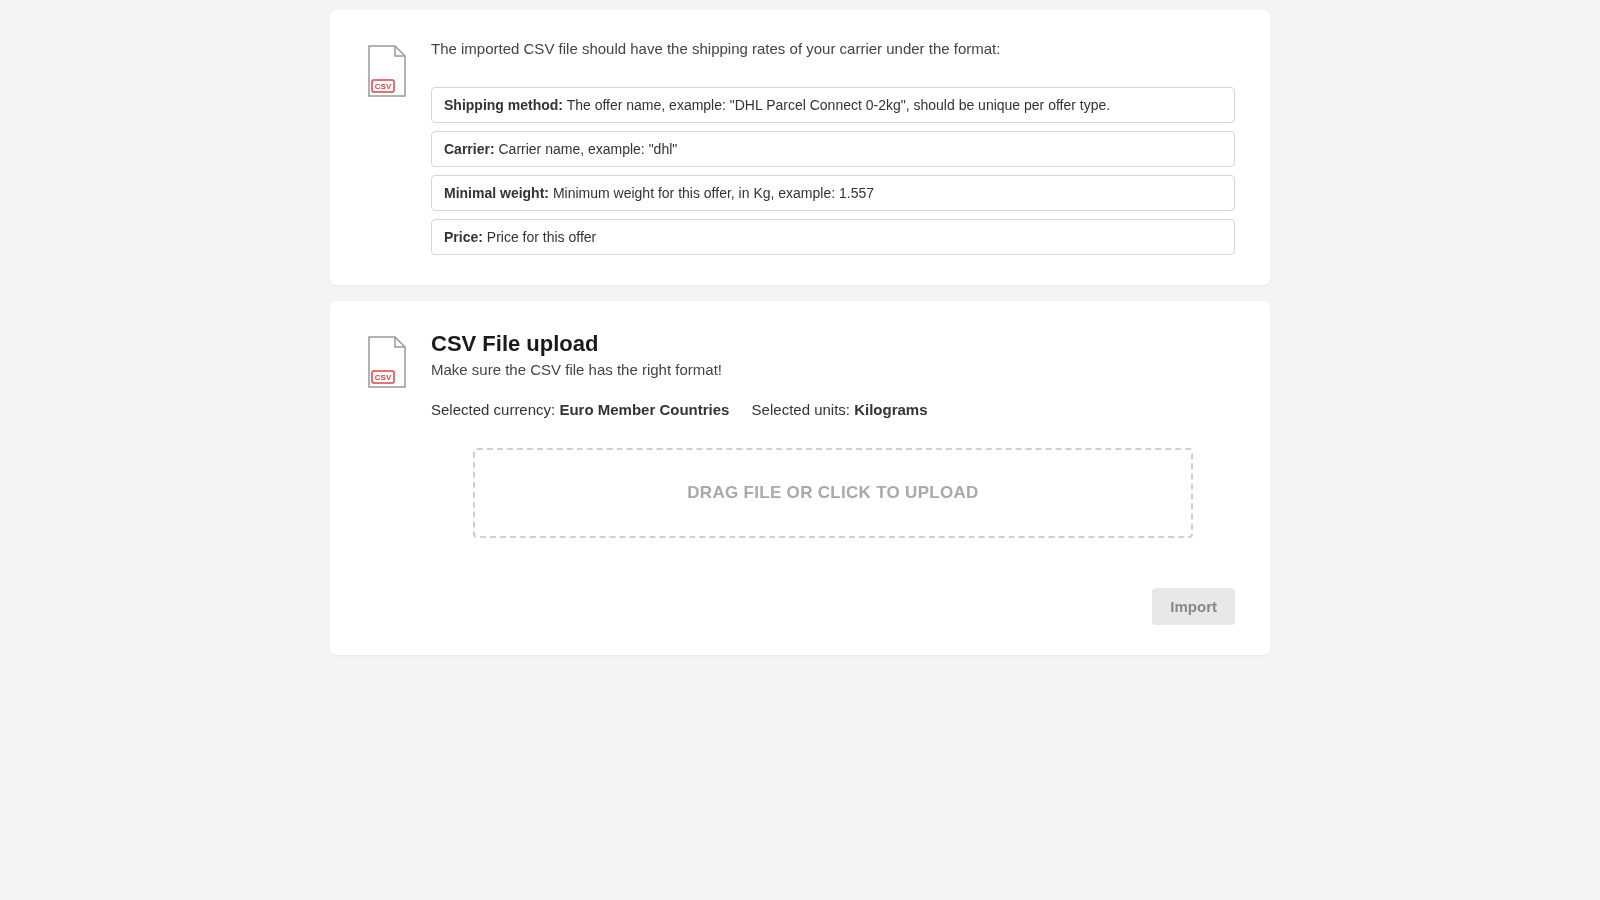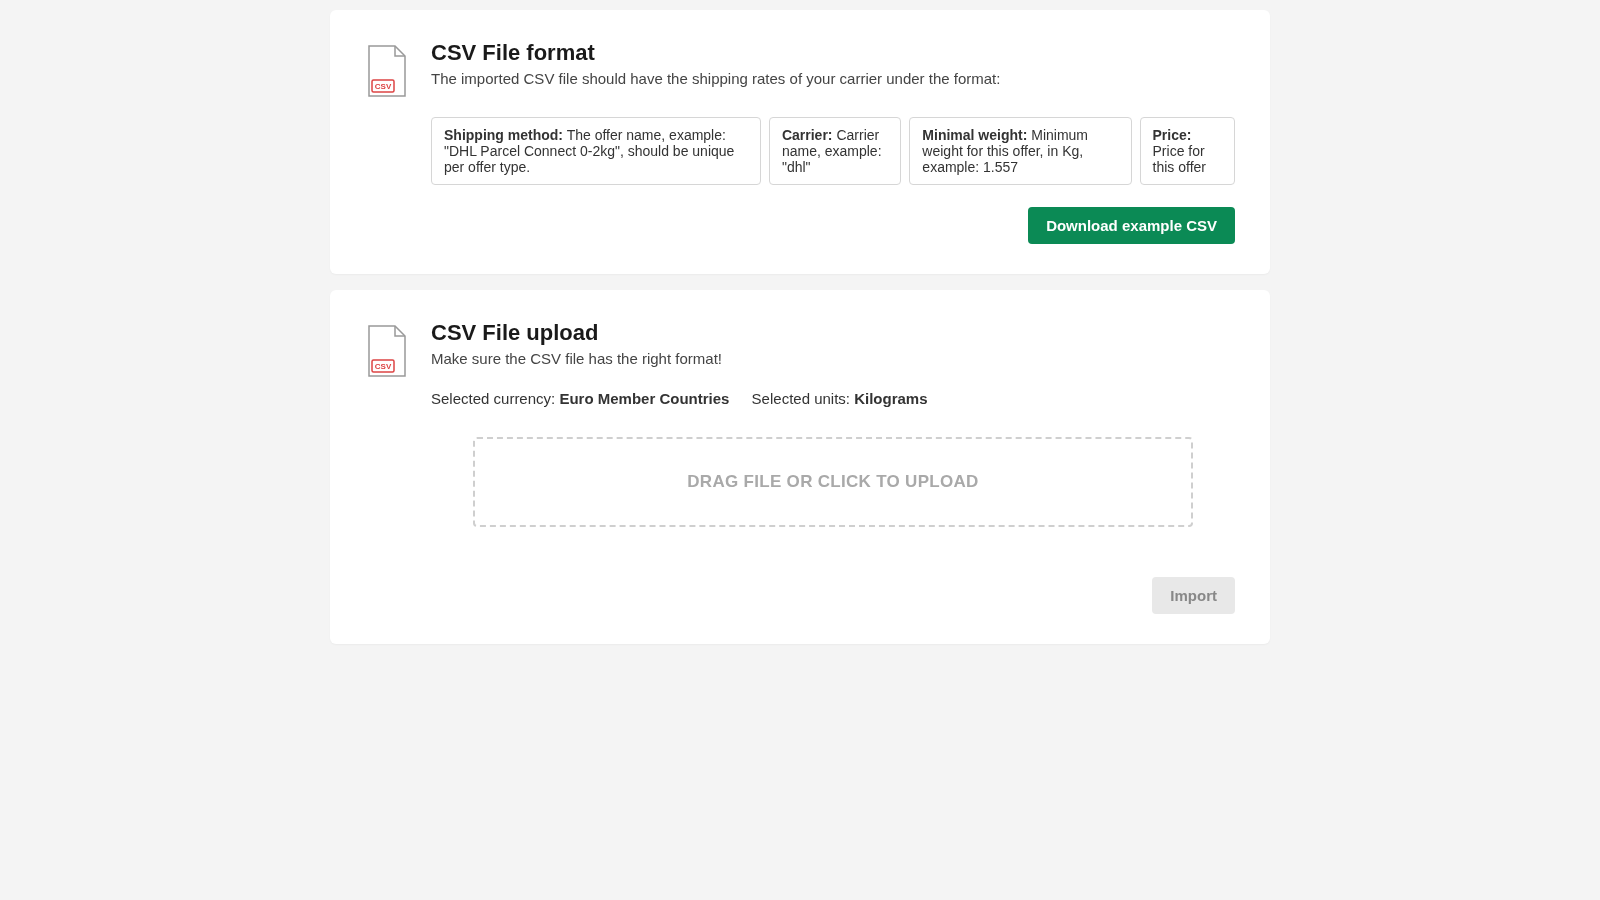--- a/index.html
+++ b/index.html
@@ -45,21 +45,21 @@
   color: #1a1a1a;
   margin-bottom: 4px;
 }
 .subtitle {
   font-size: 15px;
   color: #444;
   margin-bottom: 30px;
 }
 .field-list {
   display: flex;
-  flex-direction: row;
+  flex-direction: column;
   gap: 8px;
 }
 .field-item {
   border: 1px solid #d6d6d6;
   border-radius: 4px;
   padding: 9px 12px;
   font-size: 14px;
   color: #333;
 }
 .field-label {
@@ -134,42 +134,38 @@
     <div class="card-inner">
       <div class="icon-col">
         <svg class="csv-icon" viewBox="0 0 44 54">
           <path d="M4 2 H30 L40 12 V52 H4 Z" fill="none" stroke="#999" stroke-width="1.5"></path>
           <path d="M30 2 V12 H40" fill="none" stroke="#999" stroke-width="1.5"></path>
           <rect x="7" y="36" width="22" height="12" rx="1.5" fill="#fff" stroke="#d44" stroke-width="1.5"></rect>
           <text x="18" y="45" text-anchor="middle" font-size="8" font-weight="700" fill="#d44">CSV</text>
         </svg>
       </div>
       <div class="content-col">
-        <h2>CSV File format</h2>
         <p class="subtitle">The imported CSV file should have the shipping rates of your carrier under the format:</p>
         <div class="field-list">
           <div class="field-item">
             <span class="field-label">Shipping method:</span>
             <span>The offer name, example: "DHL Parcel Connect 0-2kg", should be unique per offer type.</span>
           </div>
           <div class="field-item">
             <span class="field-label">Carrier:</span>
             <span>Carrier name, example: "dhl"</span>
           </div>
           <div class="field-item">
             <span class="field-label">Minimal weight:</span>
             <span>Minimum weight for this offer, in Kg, example: 1.557</span>
           </div>
           <div class="field-item">
             <span class="field-label">Price:</span>
             <span>Price for this offer</span>
           </div>
-        </div>
-        <div class="button-row">
-          <button class="btn-primary">Download example CSV</button>
         </div>
       </div>
     </div>
   </div>
 
   <div class="card">
     <div class="card-inner">
       <div class="icon-col">
         <svg class="csv-icon" viewBox="0 0 44 54">
           <path d="M4 2 H30 L40 12 V52 H4 Z" fill="none" stroke="#999" stroke-width="1.5"></path>

